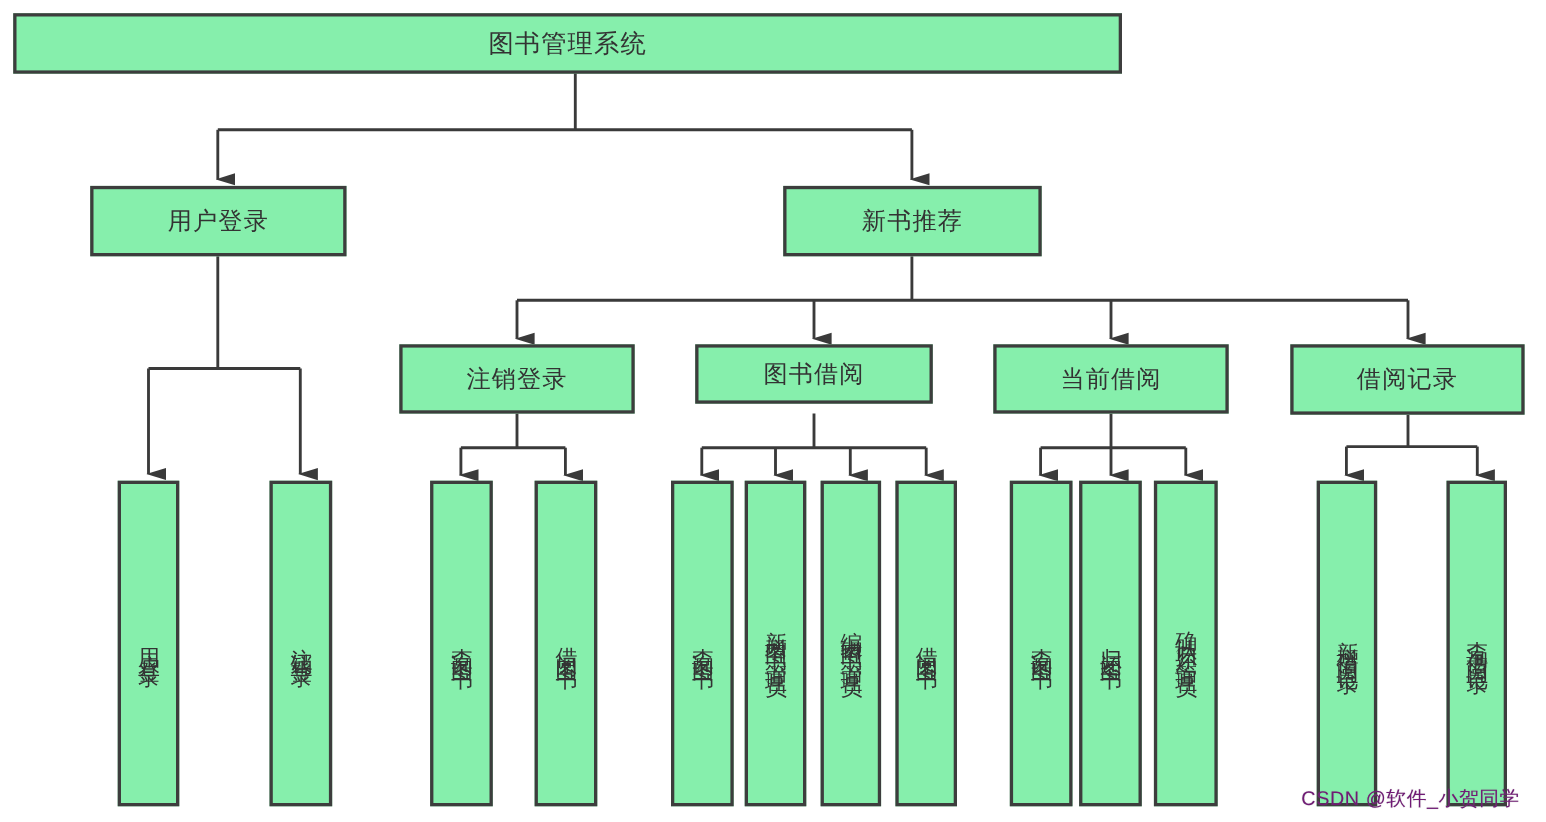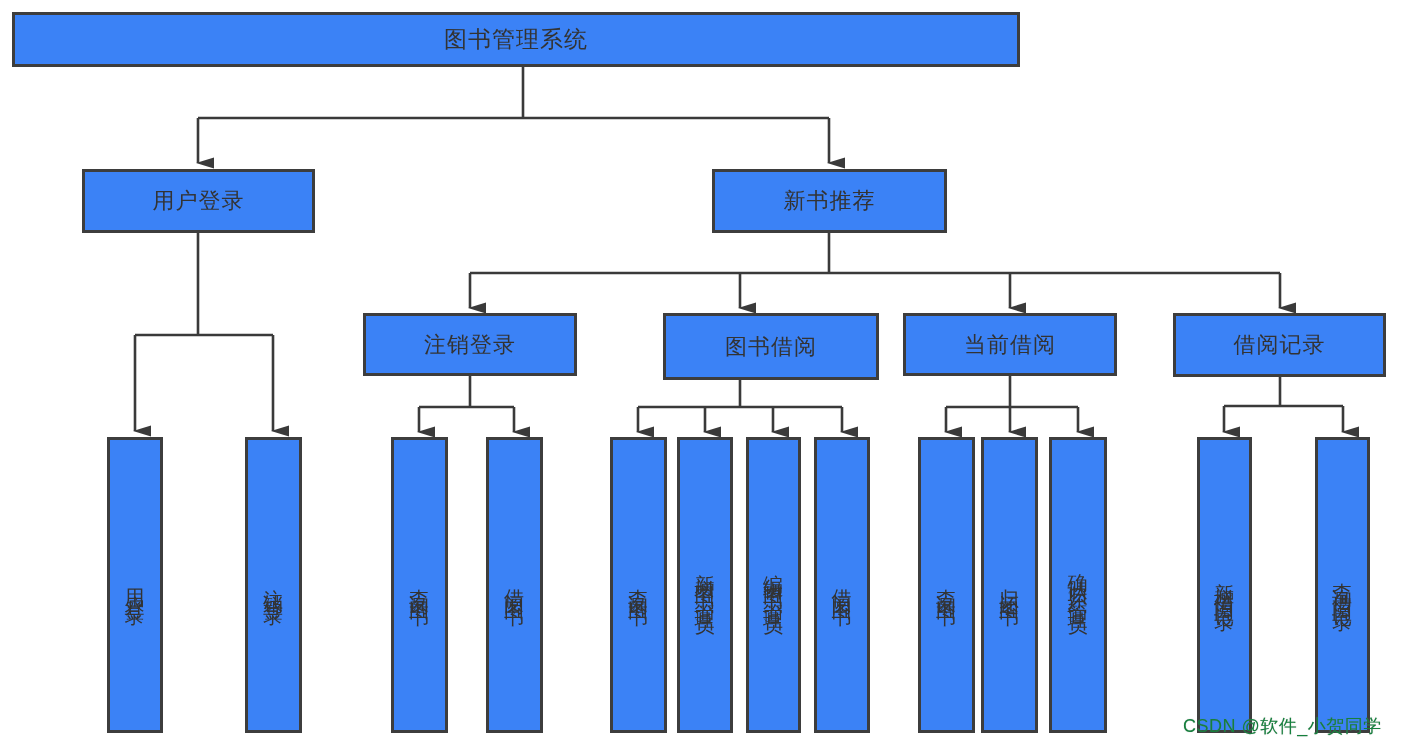--- a/index.html
+++ b/index.html
@@ -18,21 +18,21 @@
   #wires {
     position: absolute;
     left: 0; top: 0;
     width: 1405px;
     height: 747px;
     z-index: 1;
   }
   .node {
     position: absolute;
     box-sizing: border-box;
-    background: #3b82f6;
+    background: #86efac;
     border: 3px solid #3d3d3d;
     color: #333333;
     display: flex;
     align-items: center;
     justify-content: center;
     text-align: center;
     z-index: 2;
     line-height: 1;
   }
   .node.h {
@@ -47,21 +47,21 @@
     font-size: 20px;
     letter-spacing: 6px;
   }
   #watermark {
     position: absolute;
     left: 1183px;
     top: 714px;
     width: 220px;
     z-index: 5;
     font-size: 18px;
-    color: #15803d;
+    color: #701a75;
     white-space: nowrap;
     letter-spacing: 0.5px;
     text-shadow: 0 0 1px rgba(120,120,120,0.55);
   }
 </style>
 </head>
 <body>
 
 <div id="canvas">
 
@@ -108,21 +108,21 @@
       <path d="M1343 406 V432" marker-end="url(#arw)"></path>
     </g>
   </svg>
 
   <div class="node h root" style="left:12px; top:12px; width:1008px; height:55px;">图书管理系统</div>
 
   <div class="node h" style="left:82px; top:169px; width:233px; height:64px;">用户登录</div>
   <div class="node h" style="left:712px; top:169px; width:235px; height:64px;">新书推荐</div>
 
   <div class="node h" style="left:363px; top:313px; width:214px; height:63px;">注销登录</div>
-  <div class="node h" style="left:663px; top:313px; width:216px; height:67px;">图书借阅</div>
+  <div class="node h" style="left:632px; top:313px; width:216px; height:54px;">图书借阅</div>
   <div class="node h" style="left:903px; top:313px; width:214px; height:63px;">当前借阅</div>
   <div class="node h" style="left:1173px; top:313px; width:213px; height:64px;">借阅记录</div>
 
   <div class="node v" style="left:107px; top:437px; width:56px; height:296px;">用户登录</div>
   <div class="node v" style="left:245px; top:437px; width:57px; height:296px;">注销登录</div>
 
   <div class="node v" style="left:391px; top:437px; width:57px; height:296px;">查询图书</div>
   <div class="node v" style="left:486px; top:437px; width:57px; height:296px;">借阅图书</div>
 
   <div class="node v" style="left:610px; top:437px; width:57px; height:296px;">查询图书</div>

